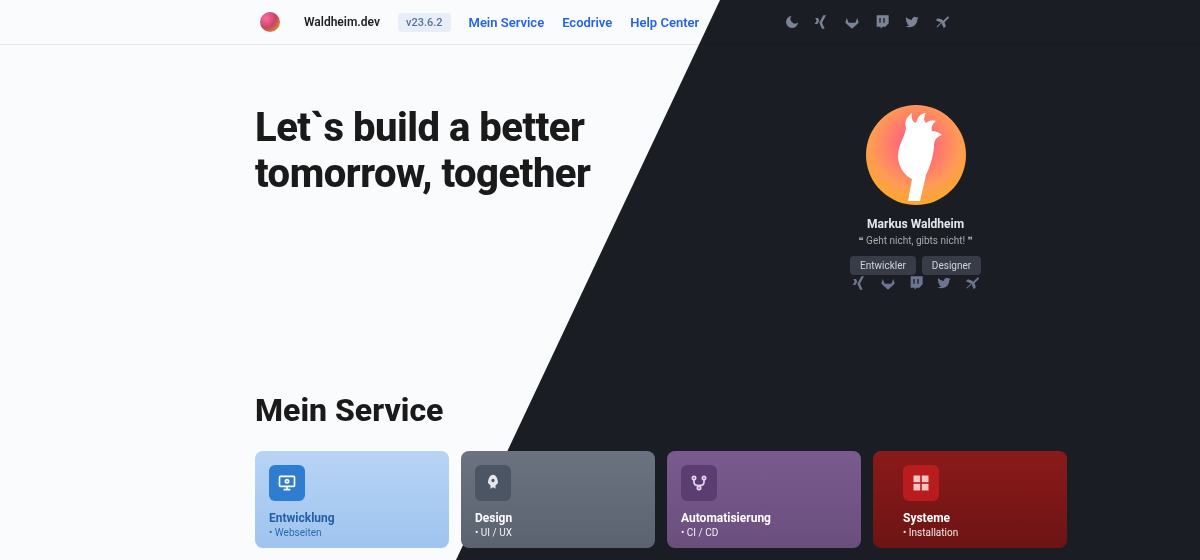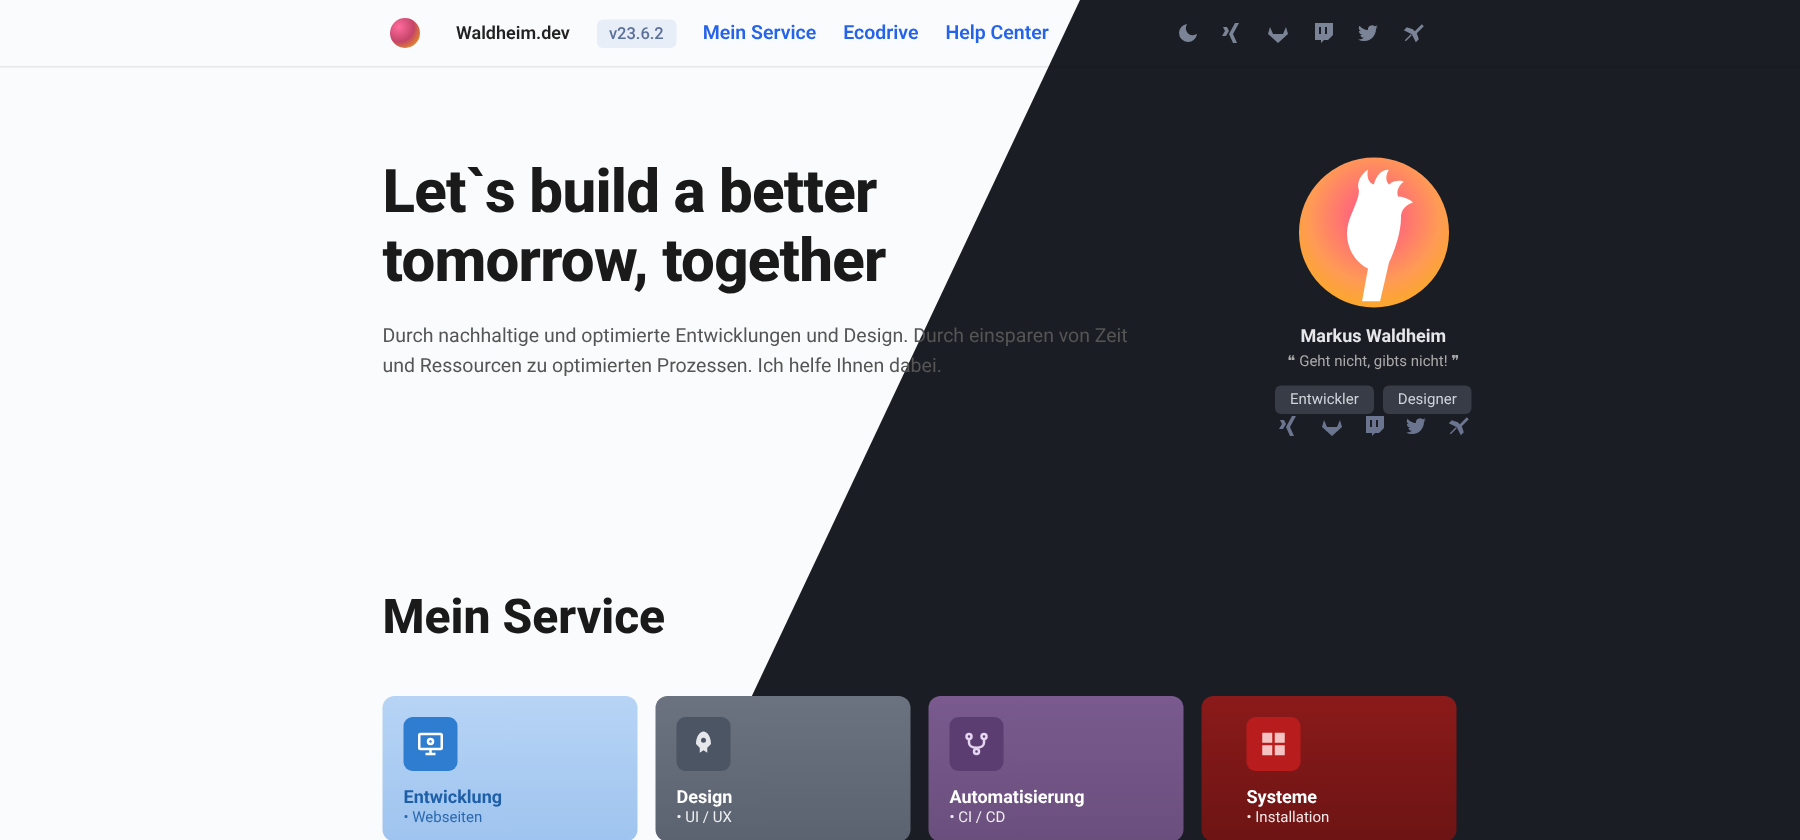--- a/index.html
+++ b/index.html
@@ -128,25 +128,24 @@
   font-weight: 800;
   color: #1a1a1a;
   margin: 100px 0 22px 255px;
 }
 .cards {
   display: flex;
   gap: 12px;
   margin-left: 255px;
 }
 .card {
-  width: 170px;
+  width: 194px;
   padding: 14px 14px 10px;
   border-radius: 8px;
   color: #fff;
-  margin-top: 12px;
 }
 .card-blue { background: linear-gradient(180deg, #b7d4f5, #9fc4ef); }
 .card-blue .card-title, .card-blue .card-item { color: #1e5fa8; }
 .card-gray { background: linear-gradient(180deg, #6b7280, #5b6270); }
 .card-purple { background: linear-gradient(180deg, #7a5a8f, #6a4f7d); }
 .card-red { background: linear-gradient(180deg, #8b1a1a, #6d1414); padding-left: 30px; }
 .card-icon {
   width: 36px;
   height: 36px;
   border-radius: 6px;
@@ -198,21 +197,20 @@
         </svg>
       <svg class="top-icon" viewBox="0 0 24 24" fill="currentColor">
           <path d="M13.8 10.2l7-7 2 2-7 7 2 6-3 3-4-8-8-4 3-3 6 2zm-10 9l6-6 1 1-6 6-1-1z"></path>
         </svg>
     </div>
   </div>
 
   <div class="main">
     <div class="hero">
       <h1 class="hero-title">Let`s build a better tomorrow, together</h1>
-      <p class="hero-sub">Durch nachhaltige und optimierte Entwicklungen und Design. Durch einsparen von Zeit und Ressourcen zu optimierten Prozessen. Ich helfe Ihnen dabei.</p>
     </div>
     <div class="profile-card">
       <div class="avatar">
         <svg width="80" height="88" viewBox="0 0 80 88">
           <path fill="#fff" d="M28 14c-3-8 6-14 6-14s-2 8 4 10c0 0 2-10 10-10 0 0-4 6 0 10 4-4 10-2 10-2s-6 4-4 10c6 0 10 4 10 4s-8 2-8 10c0 14-8 30-8 30l-6 26H30l4-22s-14-6-14-24c0-10 8-20 8-28z"></path>
         </svg>
       </div>
       <div class="profile-name">Markus Waldheim</div>
       <div class="profile-quote">Geht nicht, gibts nicht!</div>
       <div class="badges">

